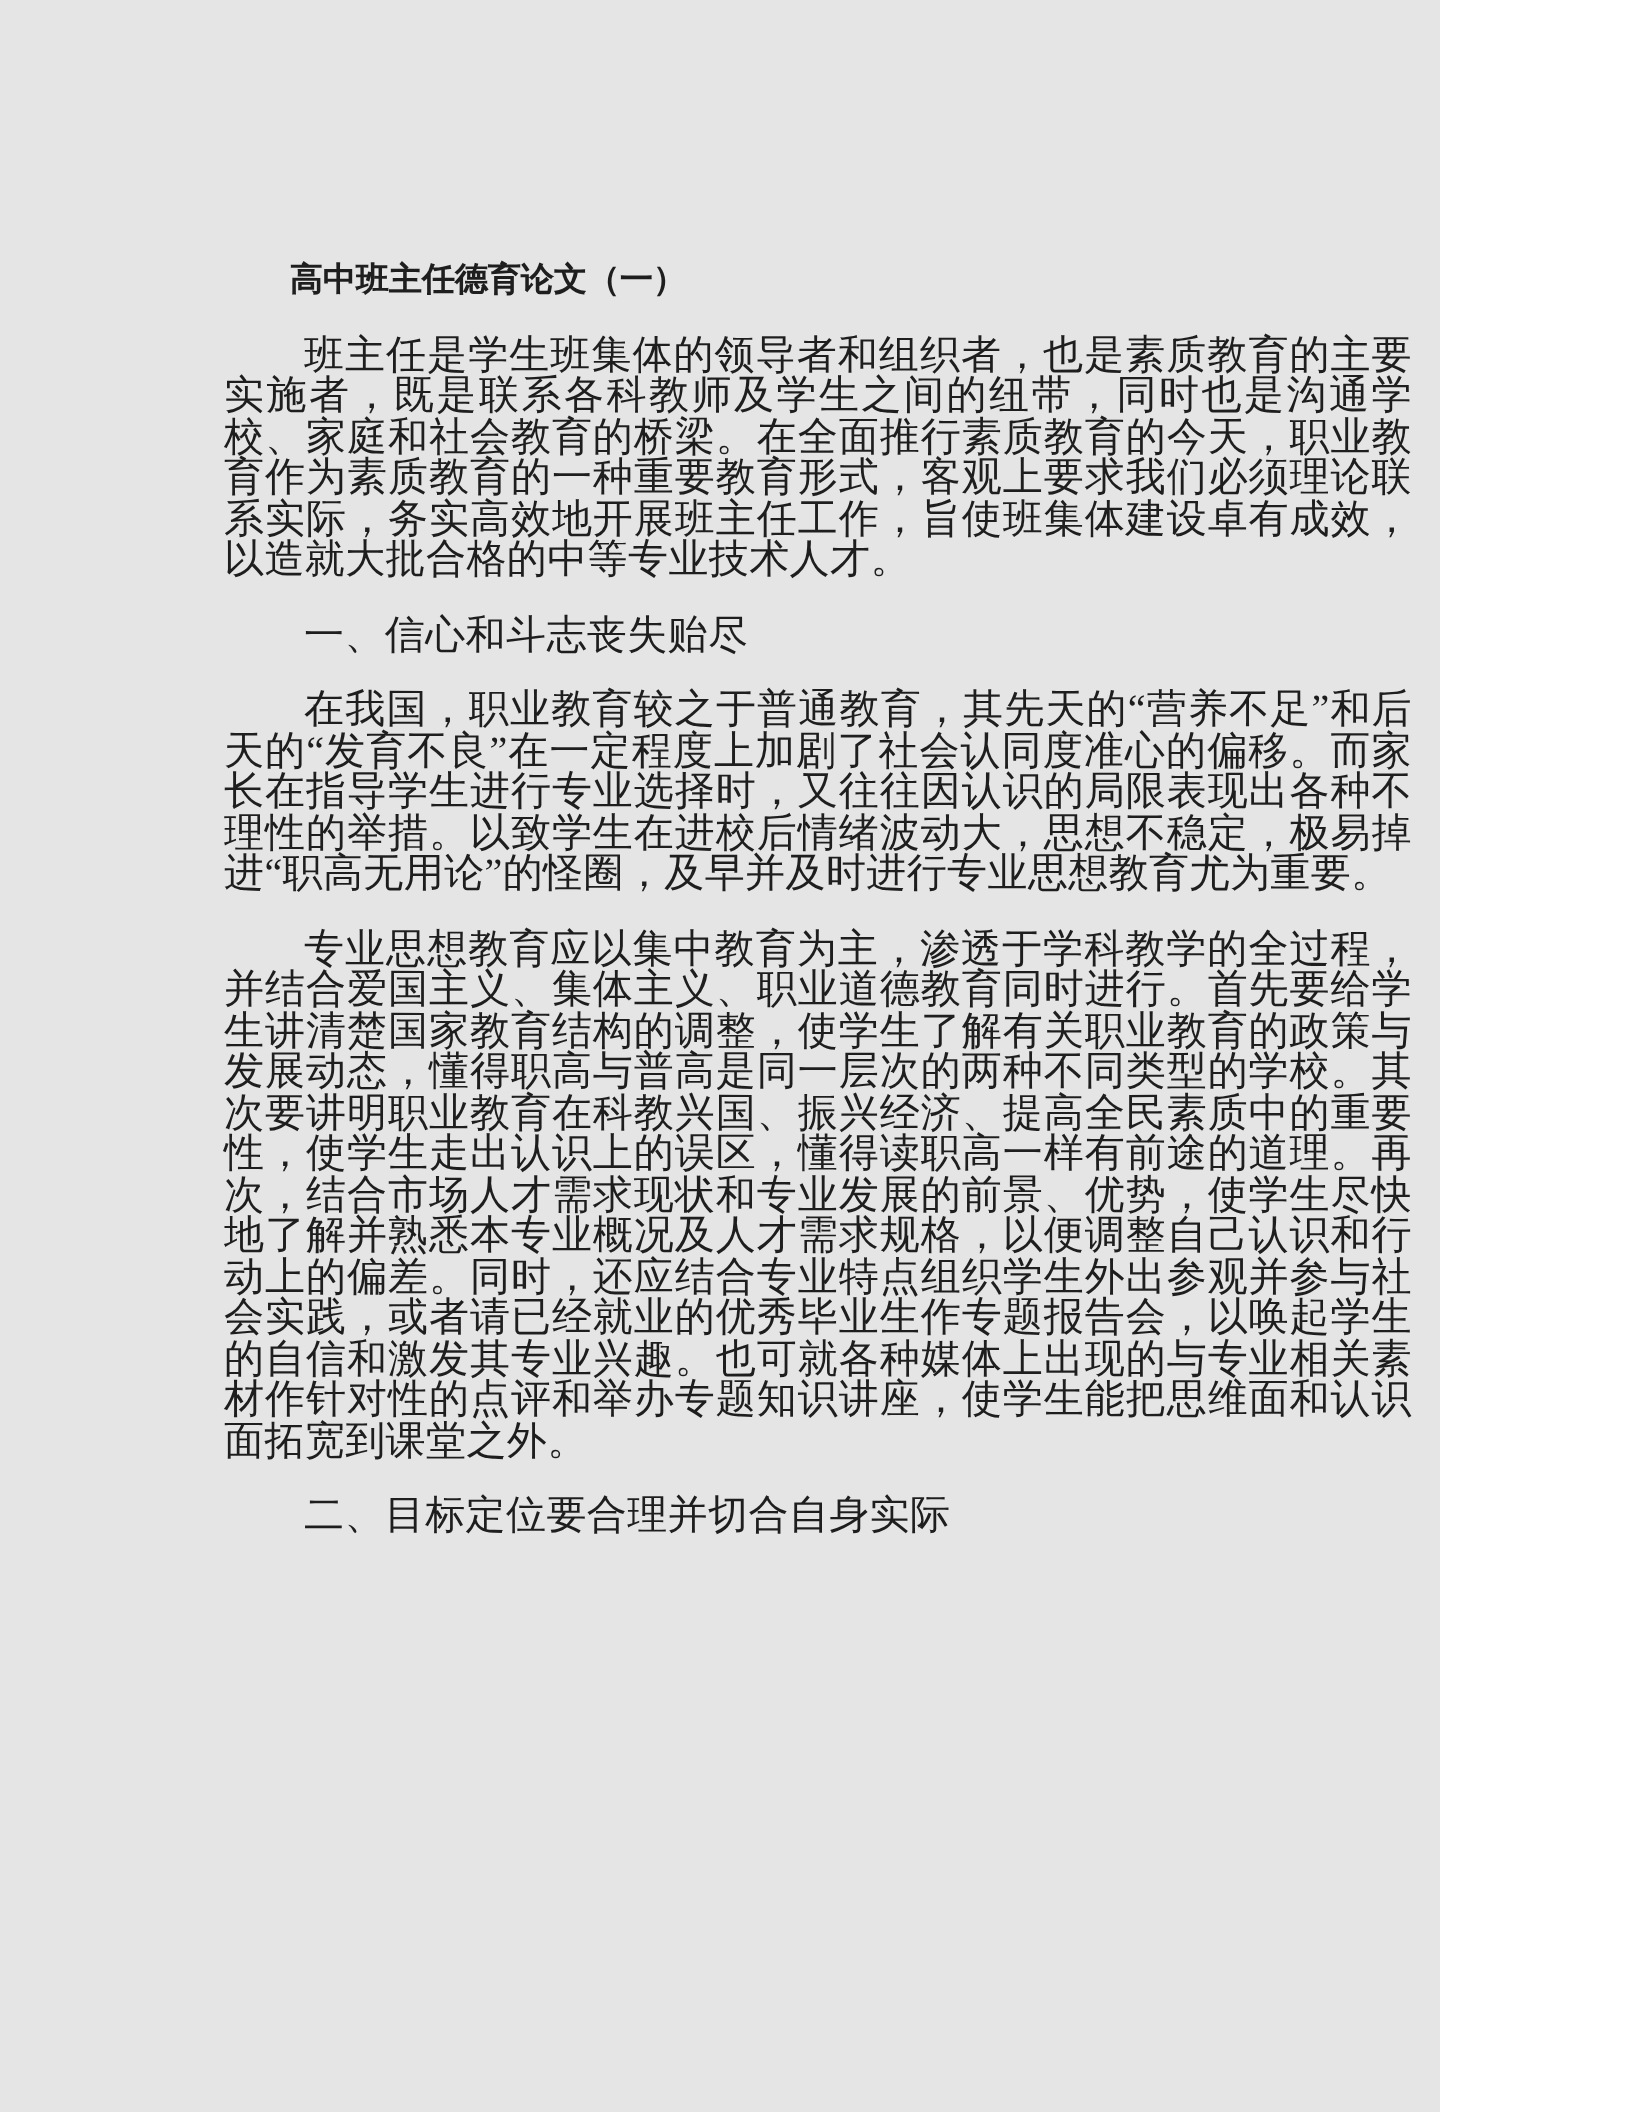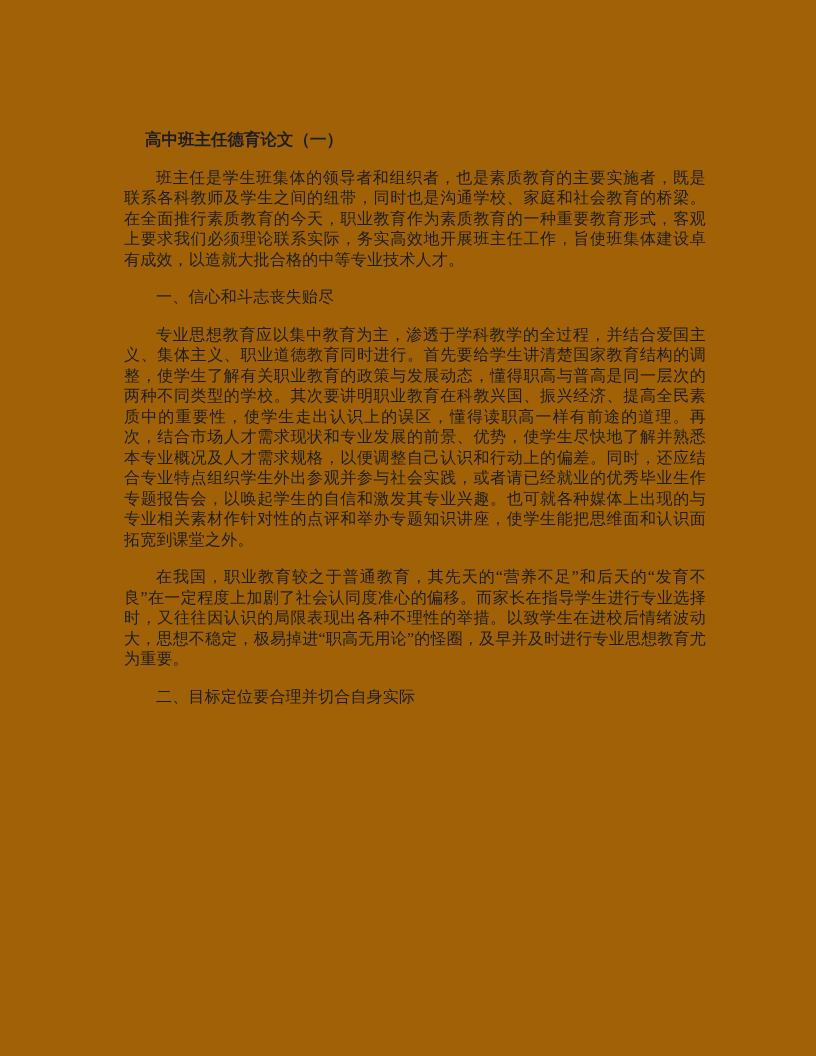--- a/index.html
+++ b/index.html
@@ -12,59 +12,59 @@
     height: 1056px;
     overflow: hidden;
     position: relative;
     font-family: "Liberation Serif", "DejaVu Serif", serif;
     color: #1e1e1e;
   }
   .page {
     position: absolute;
     left: 0;
     top: 0;
-    width: 816px;
+    width: 720px;
     height: 1056px;
-    background: #a16207;
+    background: #e5e5e5;
   }
   .content {
     position: absolute;
     left: 112px;
     top: 130px;
     width: 594px;
   }
   .doc-title {
     font-size: 16.5px;
     font-weight: bold;
     line-height: 20.5px;
     margin: 0 0 17px 0;
     text-indent: 2em;
     white-space: nowrap;
   }
   .paragraph, .heading {
-    font-size: 16px;
+    font-size: 20px;
     line-height: 20.5px;
-    margin: 0 0 17px 12px;
+    margin: 0 0 17px 0;
     text-indent: 2em;
     text-align: justify;
     font-weight: normal;
     letter-spacing: 0.2px;
   }
   .heading {
     text-align: left;
     white-space: nowrap;
   }
 </style>
 </head>
 <body style="color: rgb(30, 30, 30); background: rgb(255, 255, 255);">
 
 <div class="page">
   <div class="content">
     <h1 class="doc-title">高中班主任德育论文（一）</h1>
     <div>
         <p class="paragraph">班主任是学生班集体的领导者和组织者，也是素质教育的主要实施者，既是联系各科教师及学生之间的纽带，同时也是沟通学校、家庭和社会教育的桥梁。在全面推行素质教育的今天，职业教育作为素质教育的一种重要教育形式，客观上要求我们必须理论联系实际，务实高效地开展班主任工作，旨使班集体建设卓有成效，以造就大批合格的中等专业技术人才。</p>
         <h2 class="heading">一、信心和斗志丧失贻尽</h2>
+        <p class="paragraph">在我国，职业教育较之于普通教育，其先天的“营养不足”和后天的“发育不良”在一定程度上加剧了社会认同度准心的偏移。而家长在指导学生进行专业选择时，又往往因认识的局限表现出各种不理性的举措。以致学生在进校后情绪波动大，思想不稳定，极易掉进“职高无用论”的怪圈，及早并及时进行专业思想教育尤为重要。</p>
         <p class="paragraph">专业思想教育应以集中教育为主，渗透于学科教学的全过程，并结合爱国主义、集体主义、职业道德教育同时进行。首先要给学生讲清楚国家教育结构的调整，使学生了解有关职业教育的政策与发展动态，懂得职高与普高是同一层次的两种不同类型的学校。其次要讲明职业教育在科教兴国、振兴经济、提高全民素质中的重要性，使学生走出认识上的误区，懂得读职高一样有前途的道理。再次，结合市场人才需求现状和专业发展的前景、优势，使学生尽快地了解并熟悉本专业概况及人才需求规格，以便调整自己认识和行动上的偏差。同时，还应结合专业特点组织学生外出参观并参与社会实践，或者请已经就业的优秀毕业生作专题报告会，以唤起学生的自信和激发其专业兴趣。也可就各种媒体上出现的与专业相关素材作针对性的点评和举办专题知识讲座，使学生能把思维面和认识面拓宽到课堂之外。</p>
-        <p class="paragraph">在我国，职业教育较之于普通教育，其先天的“营养不足”和后天的“发育不良”在一定程度上加剧了社会认同度准心的偏移。而家长在指导学生进行专业选择时，又往往因认识的局限表现出各种不理性的举措。以致学生在进校后情绪波动大，思想不稳定，极易掉进“职高无用论”的怪圈，及早并及时进行专业思想教育尤为重要。</p>
         <h2 class="heading">二、目标定位要合理并切合自身实际</h2>
       </div>
   </div>
 </div>
 
 </body></html>

